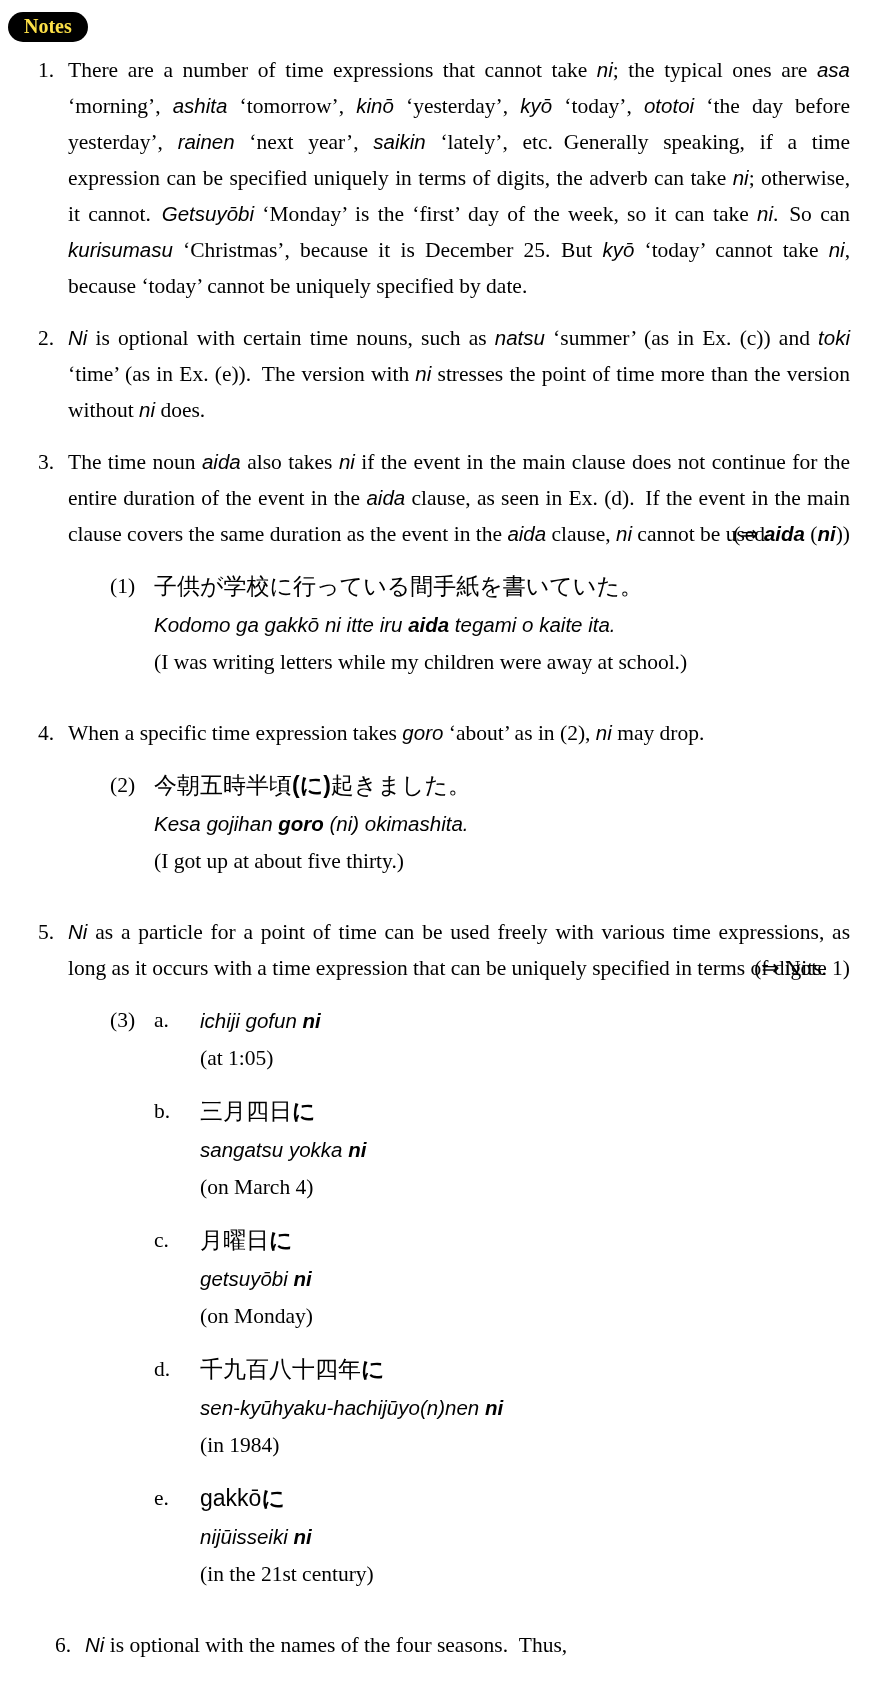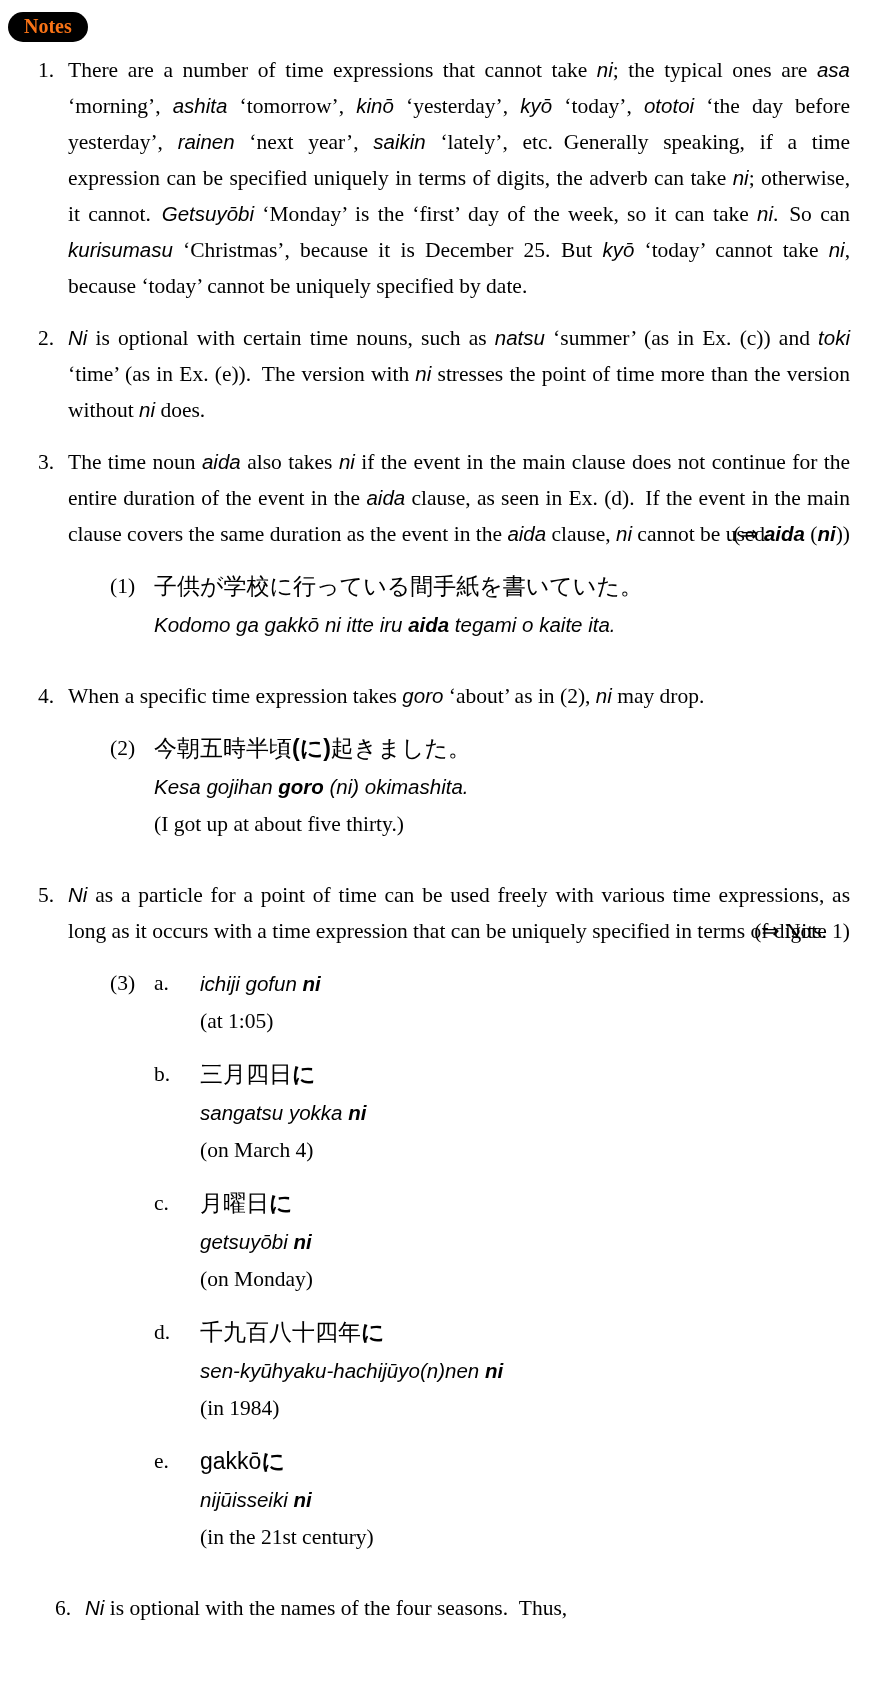--- a/index.html
+++ b/index.html
@@ -11,21 +11,21 @@
     width: 872px;
     font-family: "Liberation Serif", serif;
     font-size: 21.5px;
     line-height: 36px;
     padding: 8px 22px 30px 8px;
     box-sizing: border-box;
   }
   .badge {
     display: inline-block;
     background: #000;
-    color: #f97316;
+    color: #fde047;
     font-weight: bold;
     font-size: 20px;
     line-height: 28px;
     padding: 0 16px 2px 16px;
     border-radius: 16px;
     margin: 2px 0 10px 0;
     text-align: center;
   }
   #notes-list { margin-left: 30px; }
   .note { display: flex; margin-bottom: 16px; }
@@ -67,20 +67,21 @@
       </div>
       <div class="note">
         <div class="note-num">3.</div>
         <div class="note-body">
           <div class="para"><span>The time noun </span><span class="r">aida</span><span> also takes </span><span class="r">ni</span><span> if the event in the main clause does not continue for the entire duration of the event in the </span><span class="r">aida</span><span> clause, as seen in Ex. (d). If the event in the main clause covers the same duration as the event in the </span><span class="r">aida</span><span> clause, </span><span class="r">ni</span><span> cannot be used.</span><span class="tail"><span>(⇒ </span><span class="rb">aida</span><span> (</span><span class="rb">ni</span><span>))</span></span></div>
           <div class="example">
             <div class="ex-label">(1)</div>
             <div class="ex-content">
               <div class="ex-line"><span class="jp">子供が学校に行っている間手紙を書いていた。</span></div>
               <div class="ex-line"><span class="r">Kodomo ga gakkō ni itte iru </span><span class="rb">aida</span><span class="r"> tegami o kaite ita.</span></div>
+              <div class="ex-line"><span>(I was writing letters while my children were away at school.)</span></div>
             </div>
           </div>
         </div>
       </div>
       <div class="note">
         <div class="note-num">4.</div>
         <div class="note-body">
           <div class="para"><span>When a specific time expression takes </span><span class="r">goro</span><span> ‘about’ as in (2), </span><span class="r">ni</span><span> may drop.</span></div>
           <div class="example">
             <div class="ex-label">(2)</div>

